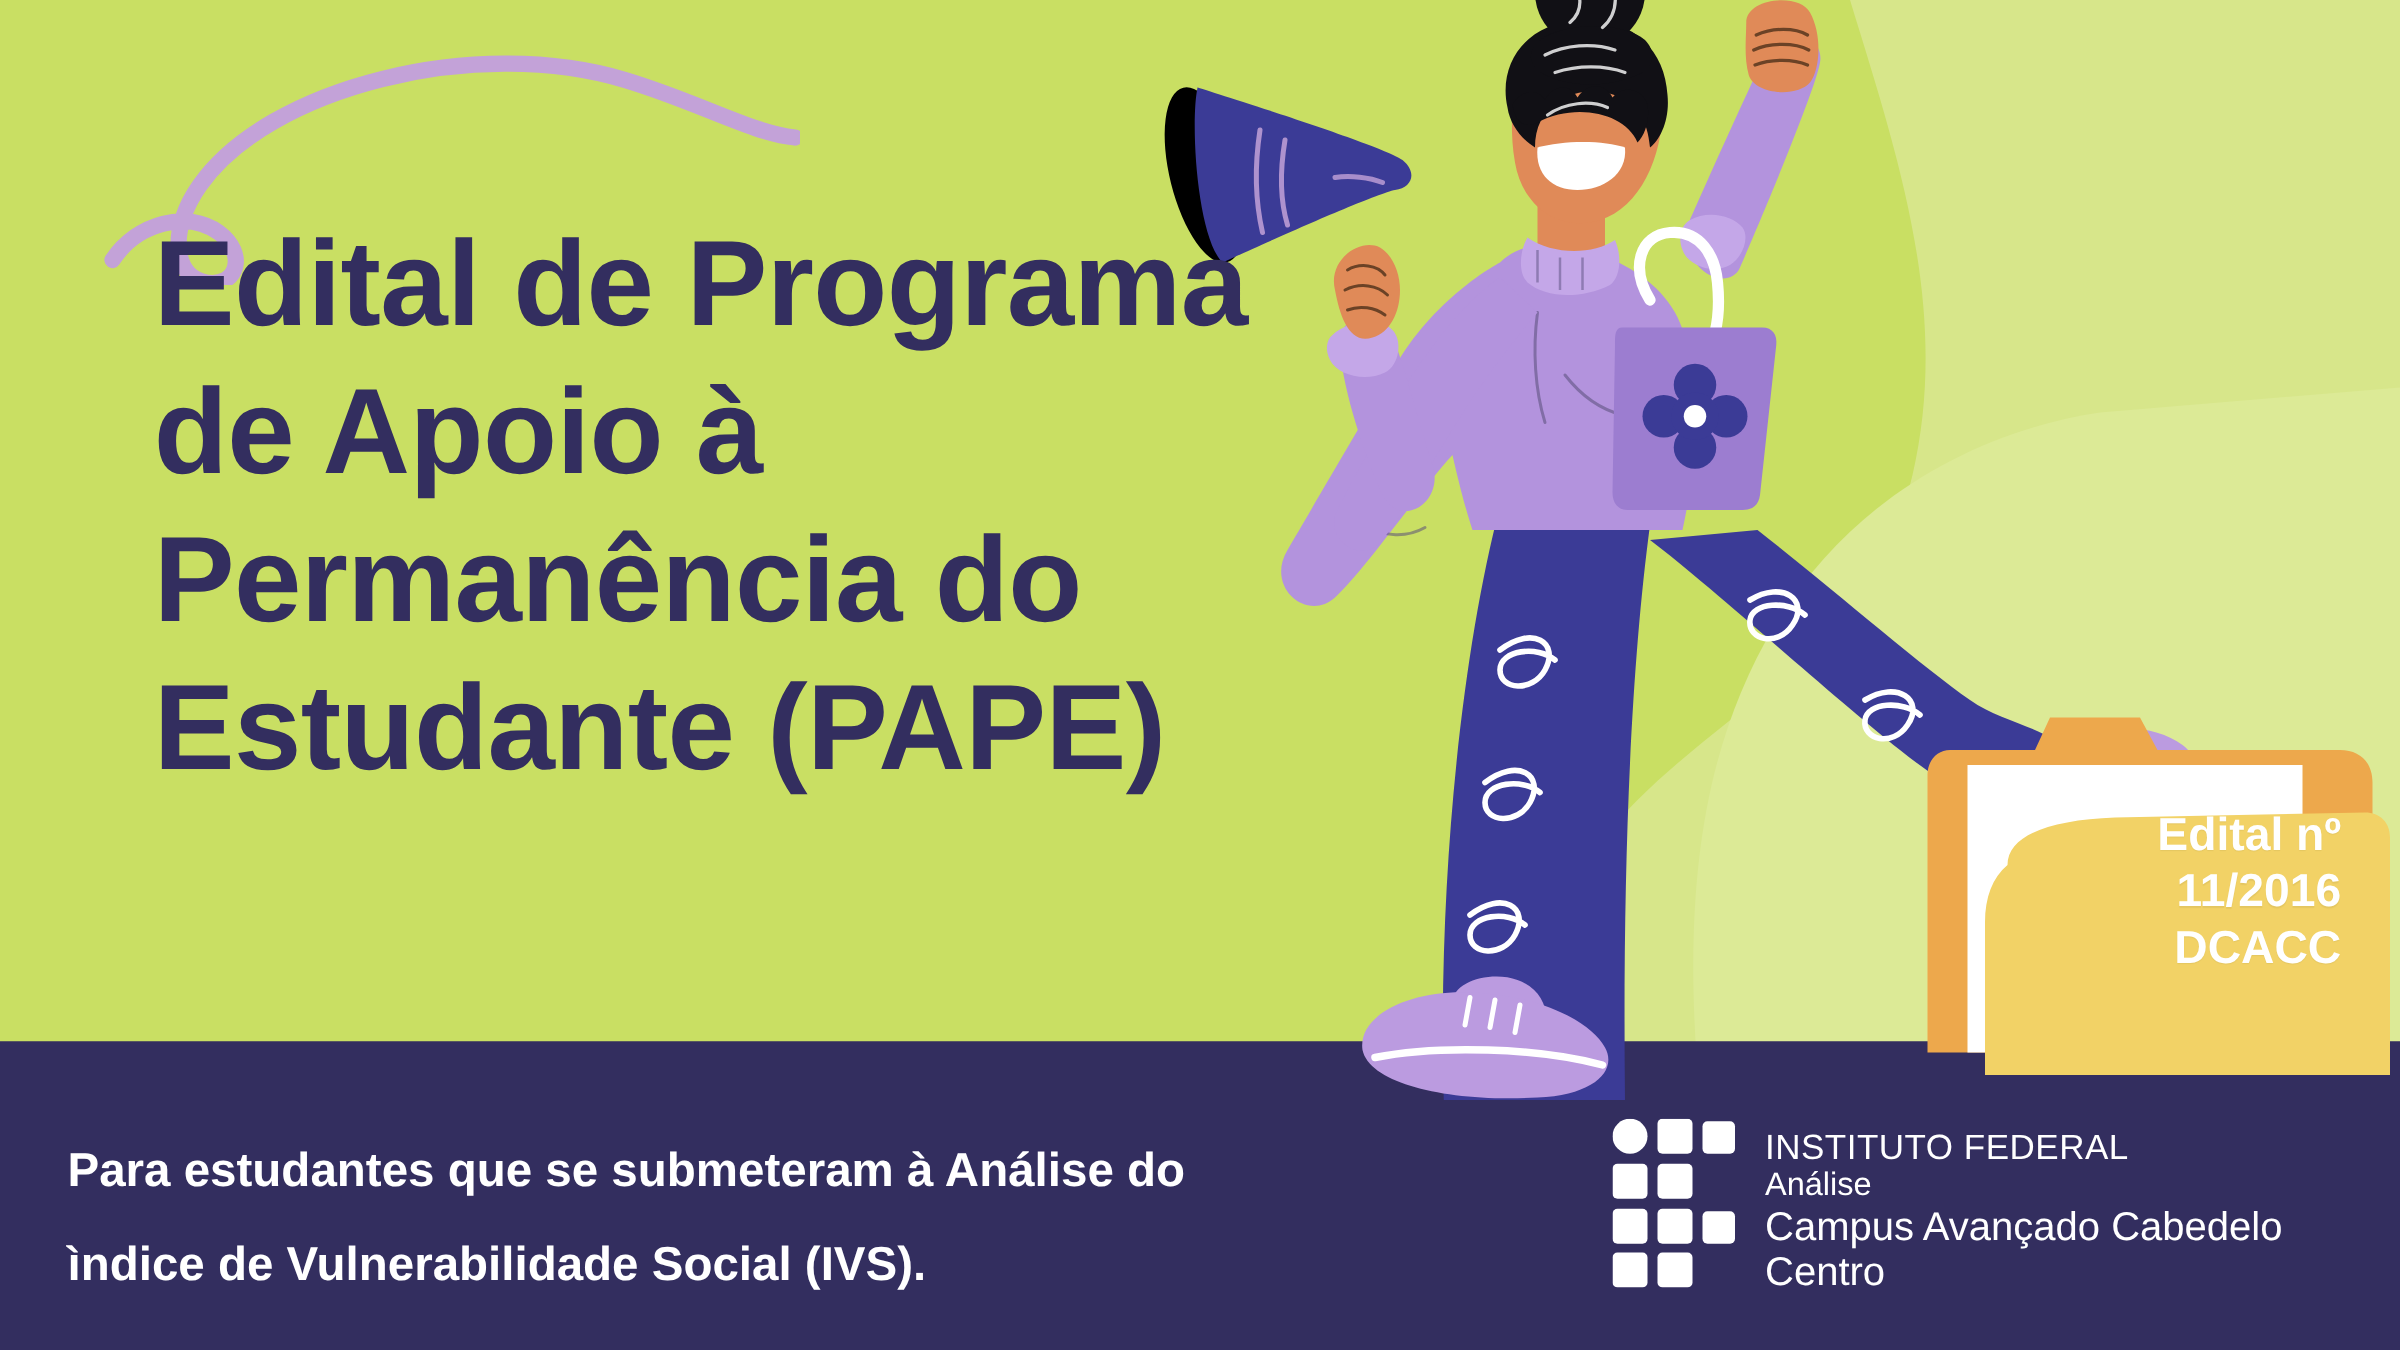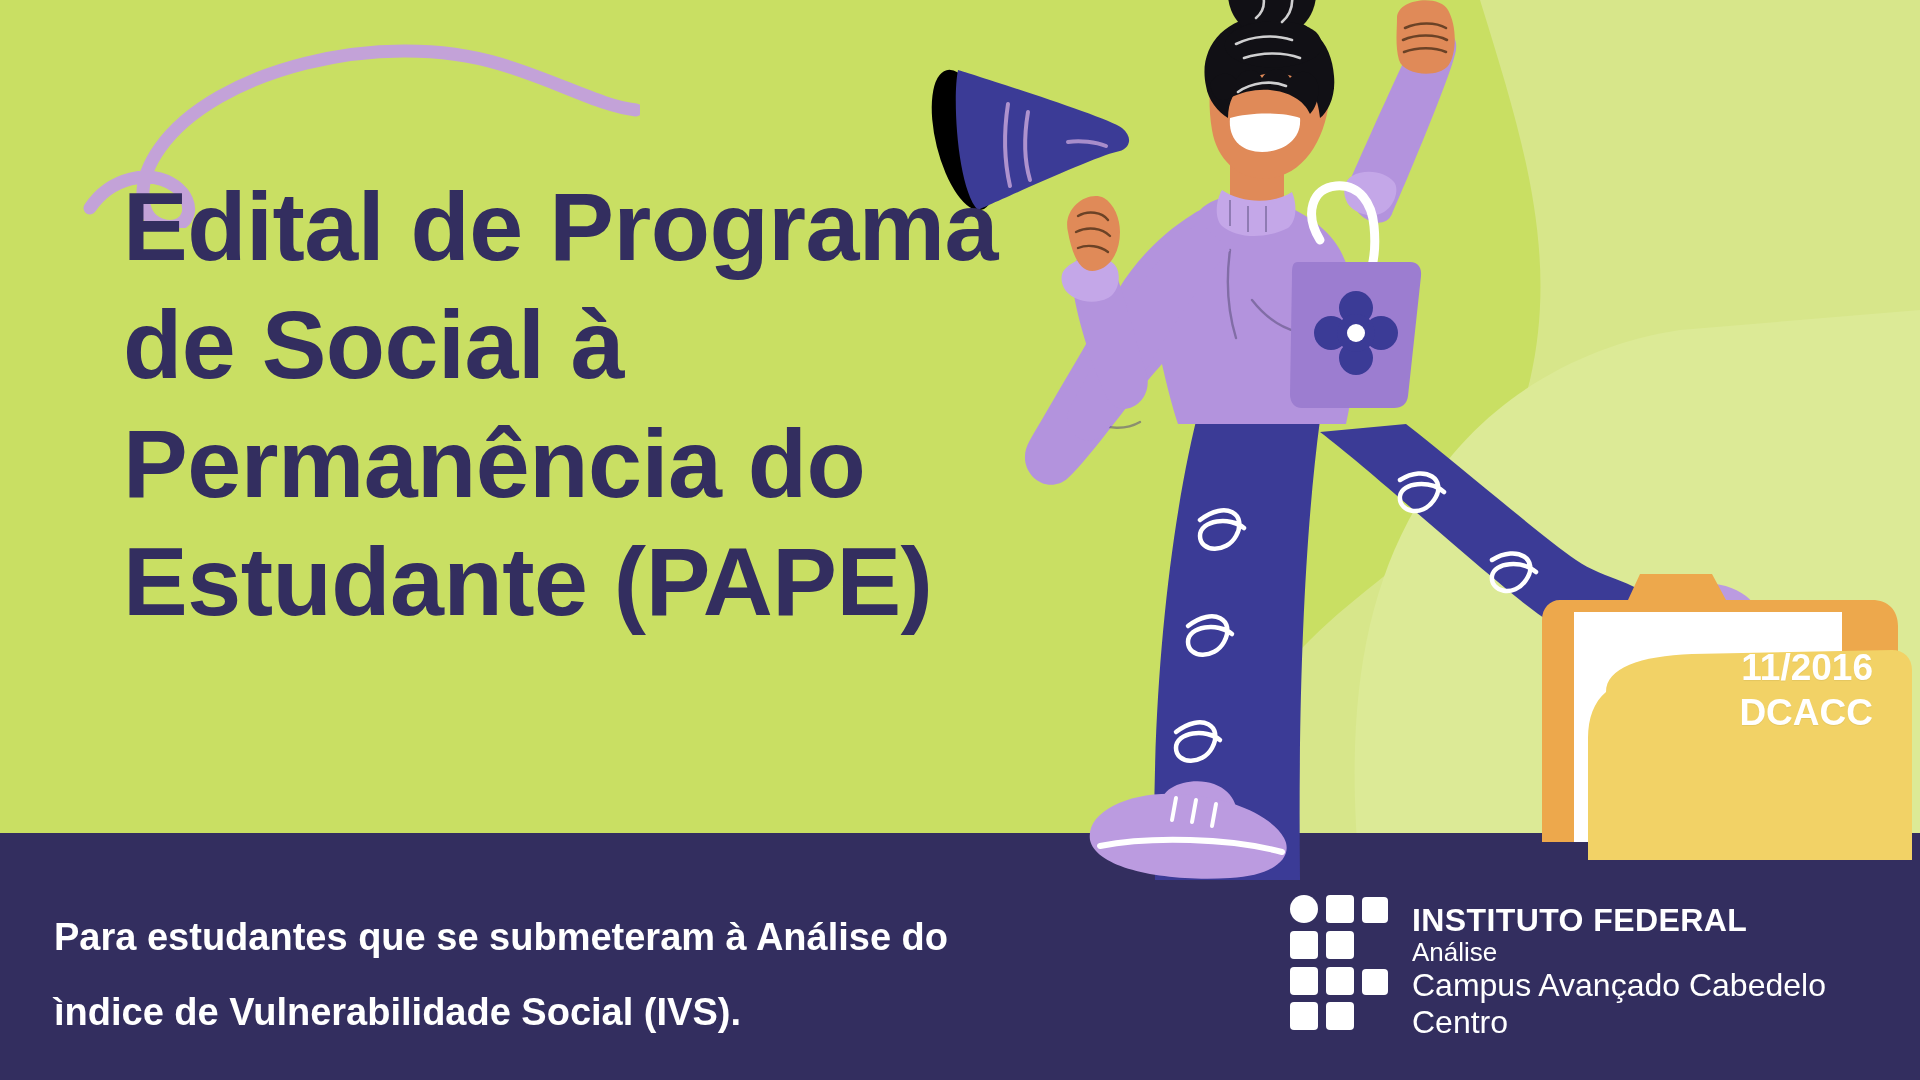--- a/index.html
+++ b/index.html
@@ -44,21 +44,21 @@
   .subtitle{
     position:absolute;left:54px;top:892px;width:1000px;
     color:#ffffff;font-weight:bold;font-size:38px;line-height:1.52;
   }
   .subtitle div{white-space:nowrap;margin-top:17px;}
 
   
   .logo-wrap{position:absolute;left:1290px;top:895px;display:flex;align-items:flex-start;gap:20px;}
   .logo-mark{width:102px;height:135px;flex:none;}
   .logo-text{color:#fff;padding-top:8px;}
-  .logo-l1{font-size:32px;font-weight:bold;letter-spacing:0.4px;line-height:1.08;}
+  .logo-l1{font-size:28px;font-weight:normal;letter-spacing:0.4px;line-height:1.08;}
   .logo-l2{font-size:26px;font-weight:normal;line-height:1.14;}
   .logo-l3{font-size:32px;font-weight:normal;line-height:1.14;}
 </style>
 </head>
 <body>
 
 <div id="poster">
 
   <div class="bg-green"></div>
 
@@ -247,27 +247,28 @@
              C368,40 378,50 378,66 L378,282 L22,282 L22,60
              C22,48 30,40 40,40 Z" fill="#eda84c"></path>
 
     <rect x="54" y="52" width="268" height="230" fill="#ffffff"></rect>
 
     <path d="M86,132 C86,108 120,96 172,94 L372,90 C384,90 392,98 392,110
              L392,300 L68,300 L68,178 C68,158 74,142 86,132 Z" fill="#f2d266"></path>
   </svg>
 
   <div class="folder-text">
+    <div>Edital nº</div>
     <div>11/2016</div>
     <div>DCACC</div>
   </div>
 
   <div class="headline">
     <div>Edital de Programa</div>
-    <div>de Social à</div>
+    <div>de Apoio à</div>
     <div>Permanência do</div>
     <div>Estudante (PAPE)</div>
   </div>
 
   <div class="subtitle">
     <div>Para estudantes que se submeteram à Análise do</div>
     <div>ìndice de Vulnerabilidade Social (IVS).</div>
   </div>
 
   <div class="logo-wrap">

